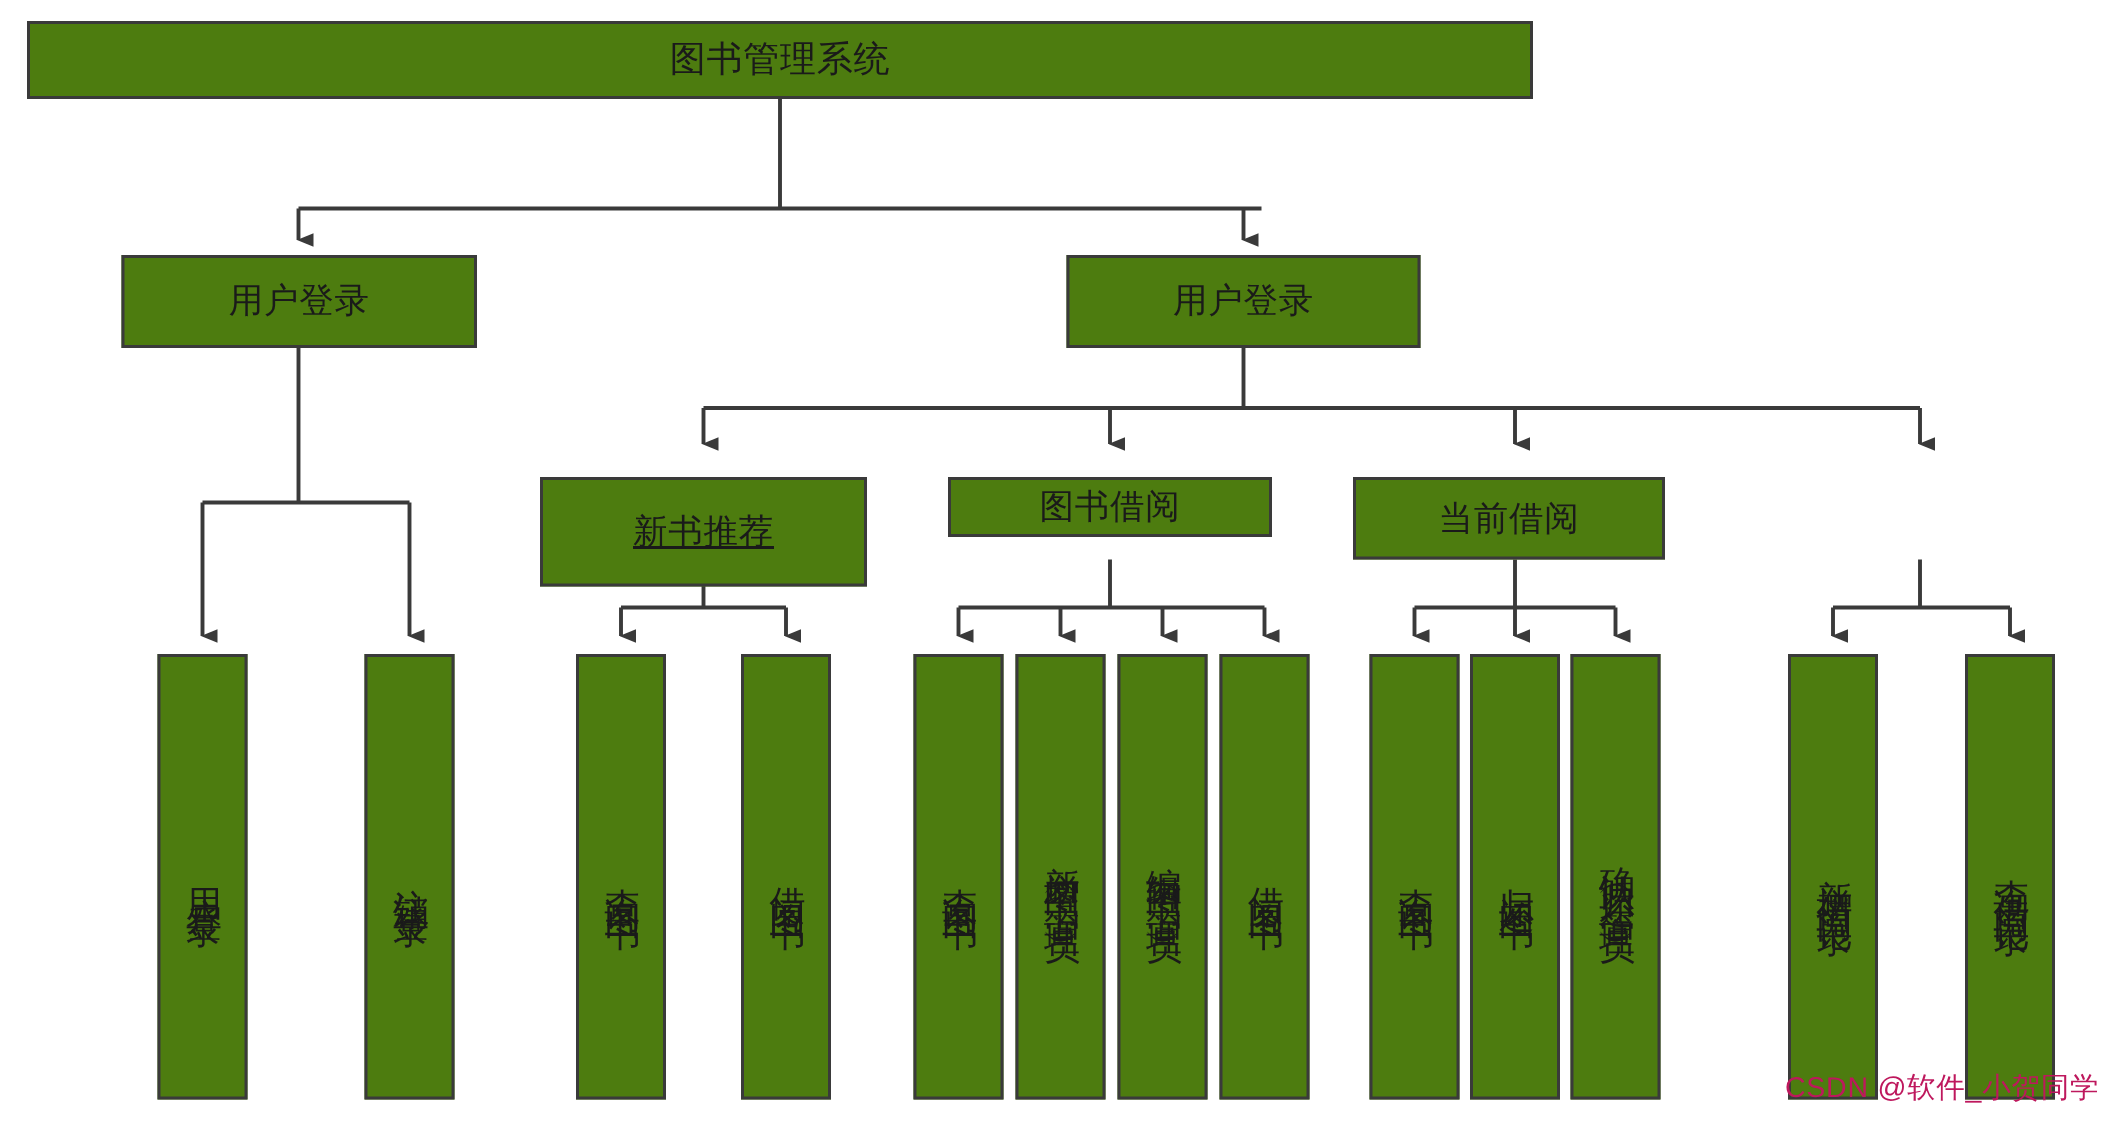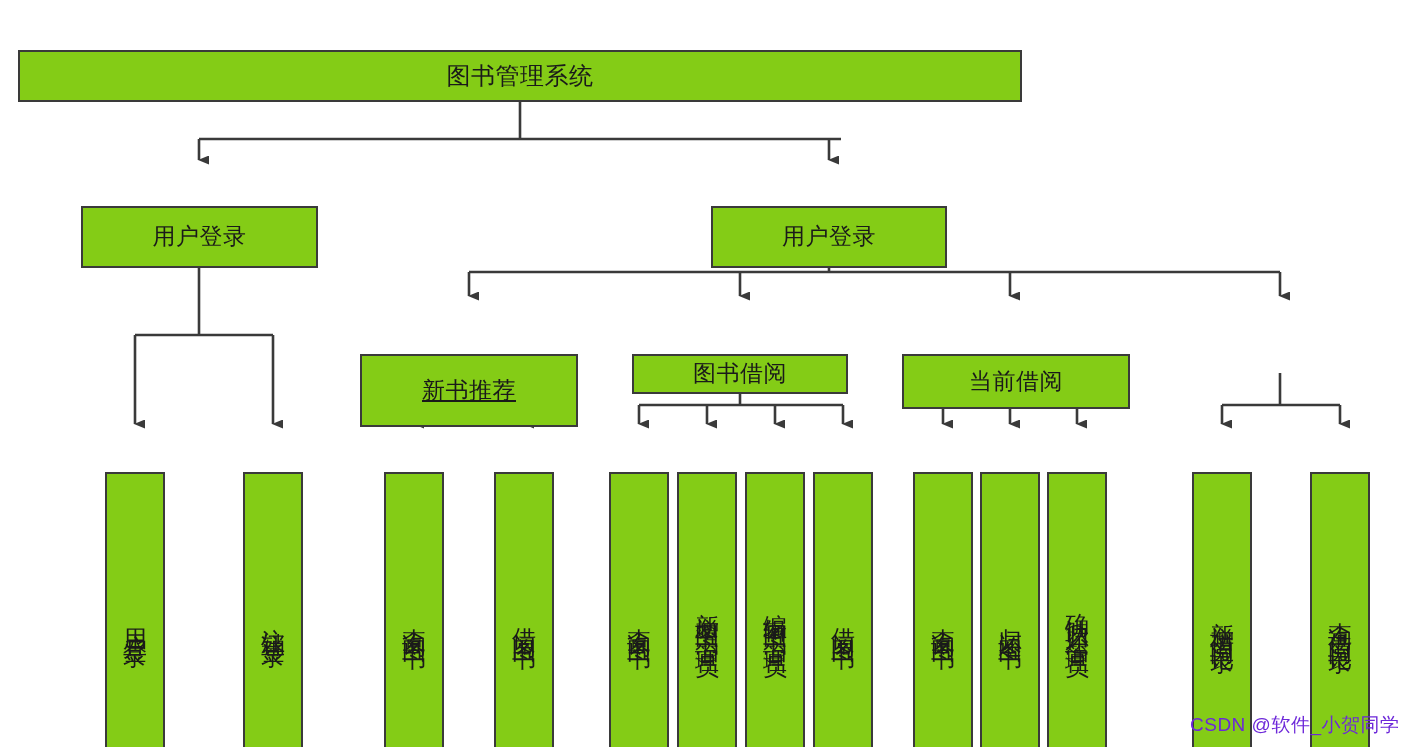--- a/index.html
+++ b/index.html
@@ -23,26 +23,25 @@
     left: 0;
     top: 0;
     width: 1405px;
     height: 747px;
     pointer-events: none;
   }
   .node {
     position: absolute;
     box-sizing: border-box;
     border: 2.5px solid #3a3a3a;
-    background: #84cc16;
+    background: #4d7c0f;
     display: flex;
     align-items: center;
     justify-content: center;
     color: #1a1a1a;
-    margin-top: 36px;
   }
   .node-label {
     display: block;
     text-align: center;
     line-height: 1.02;
     white-space: nowrap;
   }
   
   .node.horiz .node-label {
     font-size: 23px;
@@ -62,21 +61,21 @@
     text-orientation: upright;
     font-size: 24px;
     line-height: 1.0;
     letter-spacing: 6px;
     white-space: nowrap;
     text-align: center;
   }
   .watermark {
     position: absolute;
     font-size: 19px;
-    color: #6d28d9;
+    color: #be185d;
     white-space: nowrap;
     letter-spacing: 0.5px;
     user-select: none;
   }
 </style>
 </head>
 <body>
 
 <div id="diagram-canvas">
 
@@ -140,21 +139,21 @@
   <div class="node horiz" style="left:711px; top:170px; width:236px; height:62px;">
     <span class="node-label">用户登录</span>
   </div>
 
   <div class="node horiz" style="left:360px; top:318px; width:218px; height:73px;text-decoration:underline;">
     <span class="node-label">新书推荐</span>
   </div>
   <div class="node horiz" style="left:632px; top:318px; width:216px; height:40px;">
     <span class="node-label">图书借阅</span>
   </div>
-  <div class="node horiz" style="left:902px; top:318px; width:228px; height:55px;">
+  <div class="node horiz" style="left:902px; top:318px; width:208px; height:55px;">
     <span class="node-label">当前借阅</span>
   </div>
 
   <div class="node vert" style="left:105px; top:436px; width:60px; height:297px;">
     <span class="node-label">用户登录</span>
   </div>
   <div class="node vert" style="left:243px; top:436px; width:60px; height:297px;">
     <span class="node-label">注销登录</span>
   </div>
 

